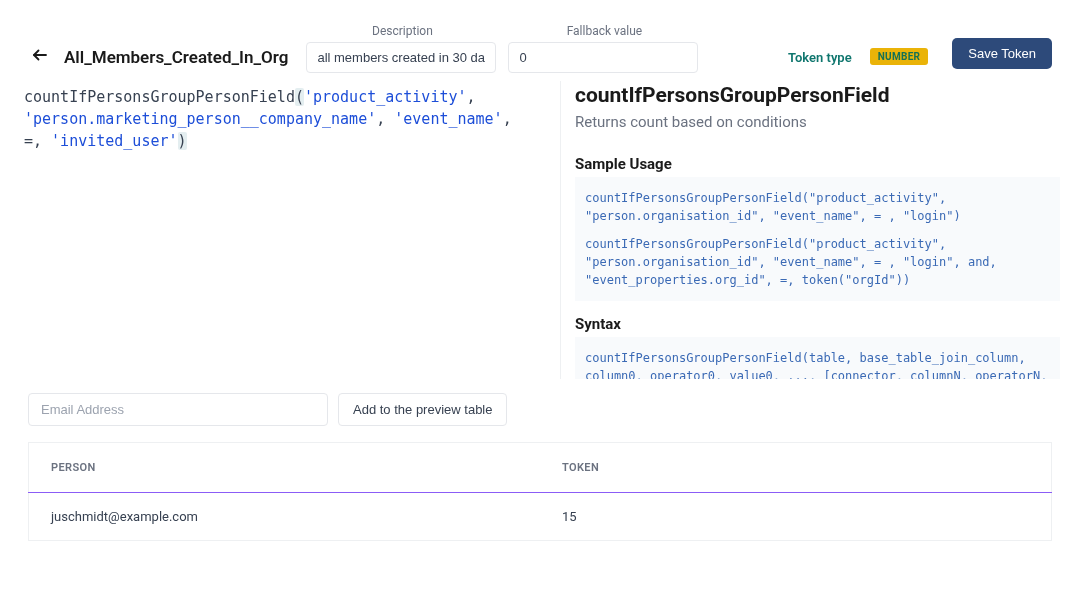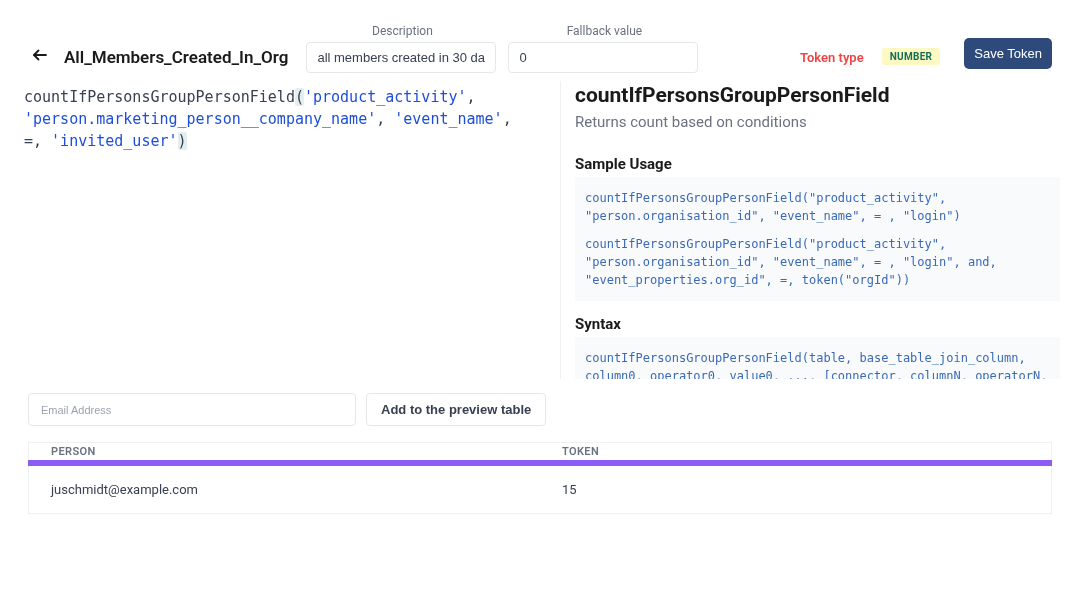--- a/index.html
+++ b/index.html
@@ -55,43 +55,43 @@
       background: #fff;
     }
     .description-input { width: 190px; }
     .fallback-input { width: 190px; }
 
     .header-spacer { flex: 1; }
 
     .token-type-label {
       font-size: 13px;
       font-weight: 600;
-      color: #ef4444;
+      color: #0f766e;
       margin-right: 6px;
       margin-bottom: 8px;
     }
     .number-badge {
       display: inline-block;
-      background: #fef9c3;
+      background: #eab308;
       color: #147155;
       font-size: 10px;
       font-weight: 700;
       letter-spacing: 0.3px;
       padding: 3px 8px;
       border-radius: 3px;
       margin-right: 12px;
       margin-bottom: 8px;
     }
     .save-btn {
       background: #2d4a7a;
       color: #fff;
       border: none;
       font-size: 13px;
       font-weight: 500;
-      padding: 8px 10px;
+      padding: 8px 16px;
       border-radius: 5px;
       cursor: pointer;
       margin-bottom: 4px;
     }
 
     
     .main {
       display: flex;
       height: 298px;
       padding: 0 20px;
@@ -158,53 +158,53 @@
     
     .preview {
       padding: 14px 28px 0 28px;
     }
     .preview-row {
       display: flex;
       gap: 10px;
       margin-bottom: 16px;
     }
     .email-input {
-      width: 328px;
+      width: 300px;
       border: 1px solid #e5e7eb;
       border-radius: 4px;
       padding: 8px 12px;
-      font-size: 11px;
+      font-size: 13px;
       color: #374151;
     }
     .email-input::placeholder { color: #9ca3af; }
     .add-btn {
       background: #fff;
       border: 1px solid #e5e7eb;
       border-radius: 4px;
       padding: 8px 14px;
       font-size: 13px;
-      font-weight: 700;
+      font-weight: 400;
       color: #374151;
       cursor: pointer;
       text-align: center;
     }
     .preview-table {
       width: 100%;
       border: 1px solid #eef0f2;
       border-radius: 4px;
       border-collapse: collapse;
     }
     .preview-table th {
       text-align: left;
       font-size: 11px;
       font-weight: 600;
       letter-spacing: 0.4px;
       color: #6b7280;
-      padding: 2px 22px;
-      border-bottom: 6px solid #8b5cf6;
+      padding: 18px 22px;
+      border-bottom: 1px solid #8b5cf6;
     }
     .preview-table td {
       font-size: 13px;
       color: #374151;
       padding: 16px 22px;
     }
     .col-person { width: 50%; }
   </style>
 </head>
 <body>

